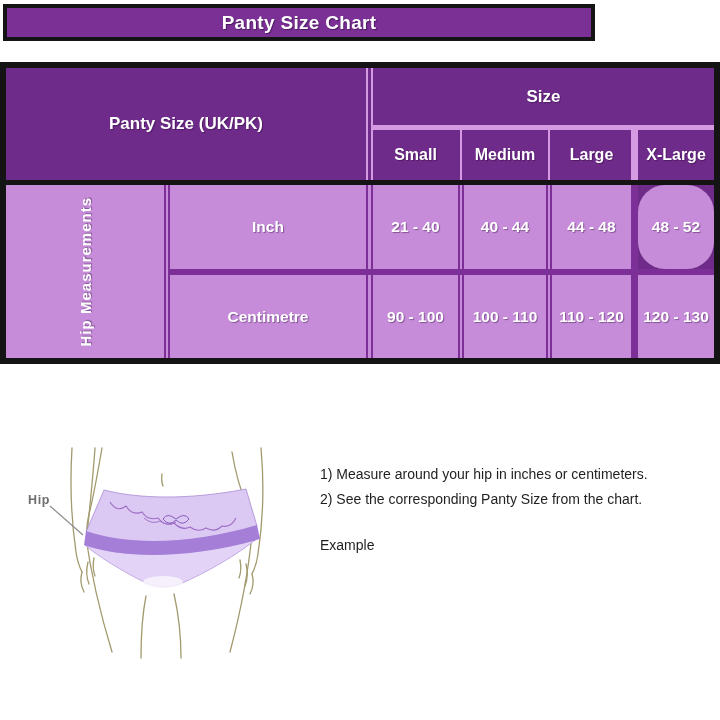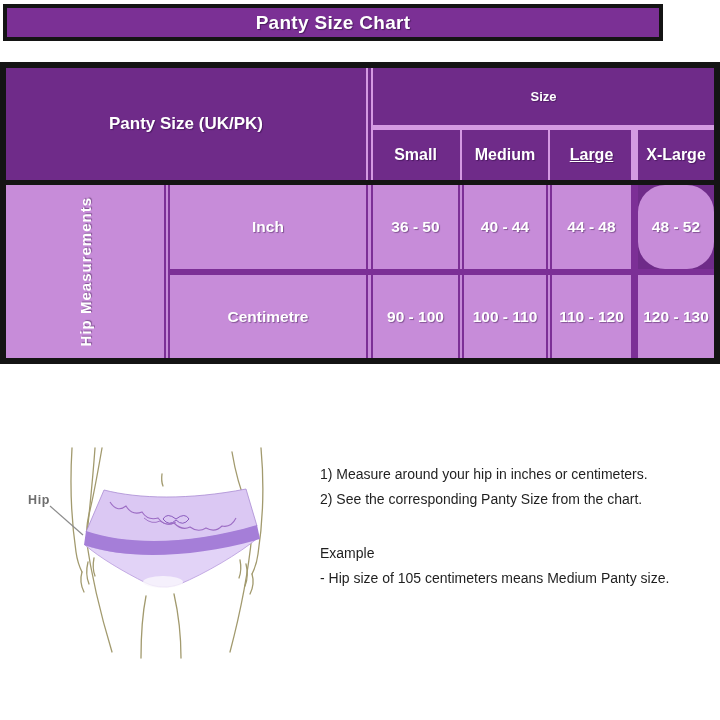--- a/index.html
+++ b/index.html
@@ -1,46 +1,46 @@
 <!DOCTYPE html>
 <html><head>
 <meta charset="utf-8">
 <style>
   html,body{margin:0;padding:0;background:#fff;}
   .page{position:relative;width:720px;height:720px;background:#ffffff;overflow:hidden;
         font-family:"Liberation Sans",sans-serif;}
 
   
-  .title-bar{position:absolute;left:3px;top:4px;width:660px;height:37px;
+  .title-bar{position:absolute;left:3px;top:4px;width:592px;height:37px;
       box-sizing:border-box;border:4px solid #141414;background:#7b3095;
       display:flex;align-items:center;justify-content:center;}
   .title-bar span{color:#fff;font-size:19px;font-weight:bold;letter-spacing:.3px;
       text-shadow:1px 1px 1px rgba(20,0,30,.45);}
 
   
   .size-table{position:absolute;left:0;top:62px;width:720px;height:302px;
       box-sizing:border-box;border:6px solid #141414;background:#6f2b89;
       display:grid;
       grid-template-columns:158px 6px 196px 7px 85px 6px 82px 6px 79px 7px 1fr;
       grid-template-rows:57px 5px 50px 5px 84px 6px 1fr;}
   .c{display:flex;align-items:center;justify-content:center;color:#fff;
       font-weight:bold;white-space:nowrap;text-shadow:1px 1px 1px rgba(30,0,45,.4);}
   .hc{background:#6f2b89;font-size:16px;}
   .bc{background:#c78cd9;font-size:15.5px;}
 
   .ukpk{grid-area:1/1/4/4;font-size:17px;}
   .hdr-vdiv{grid-area:1/4/4/5;
       background:linear-gradient(to right,#d49ae2 0 30%,#6f2b89 30% 70%,#d49ae2 70% 100%);}
-  .size-title{grid-area:1/5/2/12;font-size:13px;}
+  .size-title{grid-area:1/5/2/12;font-size:17px;}
   .hdr-hdiv{grid-area:2/5/3/12;background:#d49ae2;}
   .ch-small {grid-area:3/5/4/6;}
   .hcd1{grid-area:3/6/4/7;}
   .ch-medium{grid-area:3/7/4/8;}
   .hcd2{grid-area:3/8/4/9;}
-  .ch-large {grid-area:3/9/4/10;text-decoration:underline;}
+  .ch-large {grid-area:3/9/4/10;}
   .hcd3{grid-area:3/10/4/11;background:#d49ae2 !important;}
   .ch-xlarge{grid-area:3/11/4/12;}
   .hcd1,.hcd2{background:linear-gradient(to right,#6f2b89 0 28%,#d49ae2 28% 72%,#6f2b89 72% 100%);}
 
   .black-sep{grid-area:4/1/5/12;background:#141414;}
 
   .hipmeas{grid-area:5/1/8/2;}
   .hipmeas span{writing-mode:vertical-rl;transform:rotate(180deg);
       font-size:15px;letter-spacing:1px;}
   .bvd{background:linear-gradient(to right,#7c2f96 0 32%,#c78cd9 32% 68%,#7c2f96 68% 100%);}
@@ -63,21 +63,21 @@
 
   
   .illustration{position:absolute;left:24px;top:446px;width:288px;height:214px;}
   .hip-label{position:absolute;left:28px;top:493px;color:#6e6e6e;
       font-size:12.5px;font-weight:bold;letter-spacing:.6px;}
 
   
   .instructions{position:absolute;left:320px;top:462px;width:398px;
       color:#1f1f1f;font-size:14px;line-height:24.5px;}
   .ins-line{white-space:nowrap;}
-  .example-title{margin-top:30px;}
+  .example-title{margin-top:22px;}
 </style>
 </head>
 <body>
 
 <div class="page">
 
   <div class="title-bar">
     <span>Panty Size Chart</span>
   </div>
 
@@ -97,21 +97,21 @@
 
     <div class="black-sep"></div>
 
     <div class="c bc hipmeas">
       <span>Hip Measurements</span>
     </div>
     <div class="bvd bvd0"></div>
 
     <div class="c bc inch-label">Inch</div>
     <div class="bvd bvd1"></div>
-    <div class="c bc v-inch-s">36 - 50</div>
+    <div class="c bc v-inch-s">21 - 40</div>
     <div class="bvd bvd2"></div>
     <div class="c bc v-inch-m">40 - 44</div>
     <div class="bvd bvd3"></div>
     <div class="c bc v-inch-l">44 - 48</div>
     <div class="bvd4"></div>
     <div class="c bc v-inch-xl">48 - 52</div>
 
     <div class="body-hdiv"></div>
 
     <div class="c bc cm-label">Centimetre</div>
@@ -148,16 +148,15 @@
       </g>
       <path d="M26,60 L59,89" stroke="#8c8c8c" stroke-width="1.2" fill="none"></path>
     </svg>
   </div>
   <div class="hip-label">Hip</div>
 
   <div class="instructions">
     <div class="ins-line">1) Measure around your hip in inches or centimeters.</div>
     <div class="ins-line">2) See the corresponding Panty Size from the chart.</div>
     <div class="ins-line example-title">Example</div>
-    <div class="ins-line">- Hip size of 105 centimeters means Medium Panty size.</div>
   </div>
 
 </div>
 
 </body></html>

